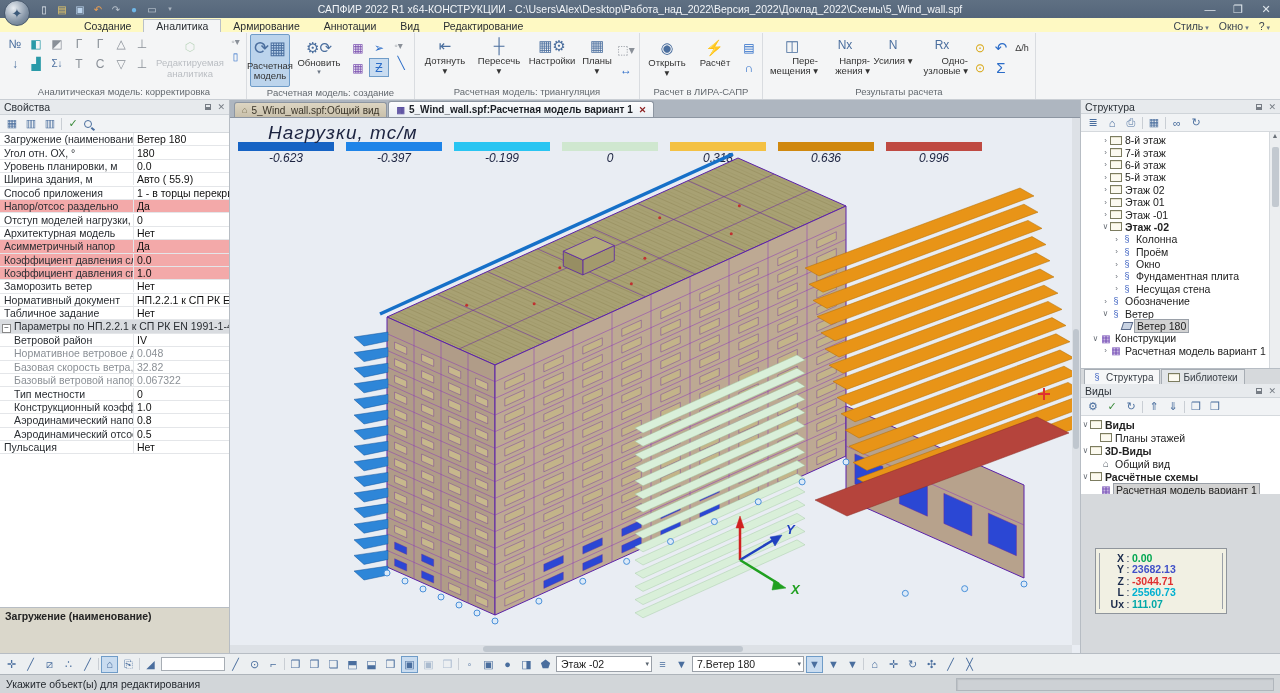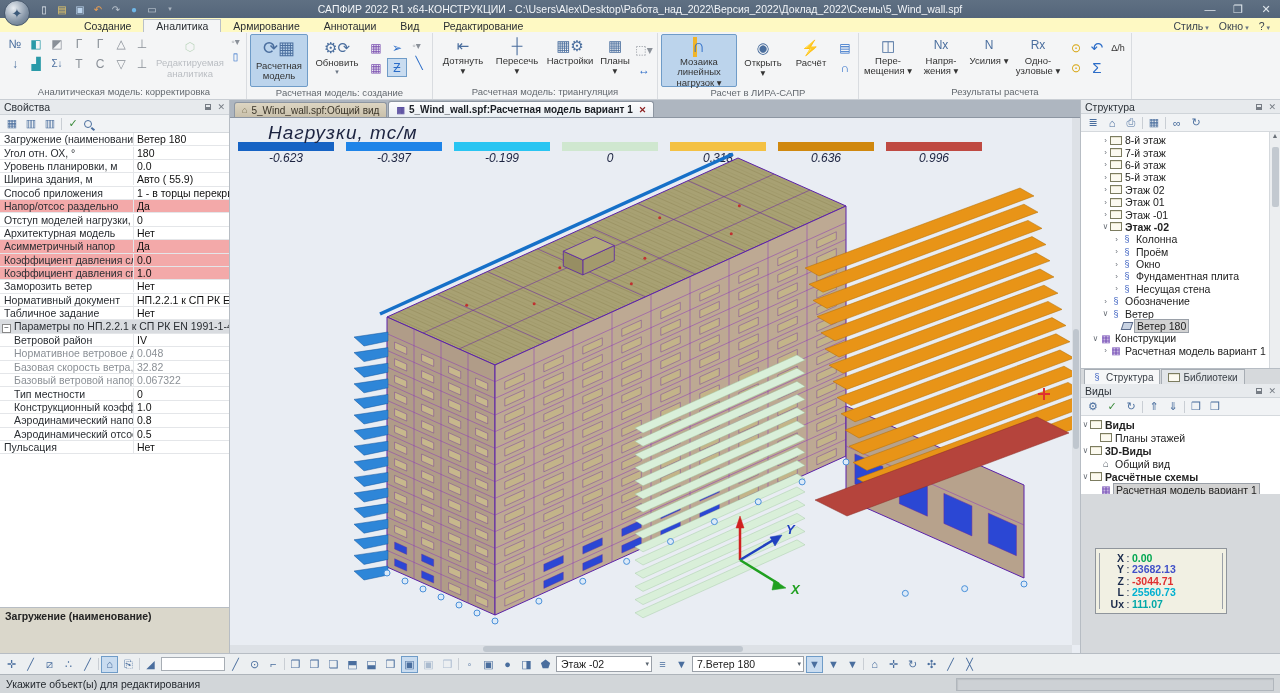--- a/index.html
+++ b/index.html
@@ -32,25 +32,25 @@
   .rgroup{display:flex;flex-direction:column;border-right:1px solid #d9dce0;padding:1px 3px 0 3px;}
   .rg-body{flex:1;display:flex;align-items:flex-start;gap:2px;}
   .rg-cap{height:13px;text-align:center;font-size:9.5px;color:#63696f;white-space:nowrap;padding:0 4px;}
   .ri{display:inline-flex;width:20px;height:19px;align-items:center;justify-content:center;font-size:12px;color:#4a6e9e;}
   .ri::before{content:attr(data-glyph);}
   .ri.sm{width:15px;height:14px;font-size:10px;}
   .ri.dis{opacity:.45;}
   .c-or{color:#e08a20;}.c-teal{color:#2a9aa8;}.c-gray{color:#8a9098;}.c-blue{color:#2b6cc8;}.c-purp{color:#7a4fb0;}.c-grn{color:#7ab07a;}.c-yel{color:#d8a818;}
   .icol{display:flex;flex-direction:column;gap:1px;}
   .irow{display:flex;gap:1px;}
-  .rbig{width:58px;height:53px;display:flex;flex-direction:column;align-items:center;justify-content:flex-start;font-size:9.5px;text-align:center;color:#333;border:1px solid transparent;border-radius:2px;padding-top:2px;line-height:1.1;}
+  .rbig{width:40px;height:53px;display:flex;flex-direction:column;align-items:center;justify-content:flex-start;font-size:9.5px;text-align:center;color:#333;border:1px solid transparent;border-radius:2px;padding-top:2px;line-height:1.1;}
   .rbig .bicon{font-size:18px;color:#4a6e9e;height:24px;display:flex;align-items:center;}
   .rbig .bicon::before{content:attr(data-glyph);}
   .rbig.sel{background:#bcd4ec;border-color:#6f9cc8;}
-  .rmed{width:54px;display:flex;flex-direction:column;align-items:center;font-size:9.5px;color:#333;line-height:1.1;text-align:center;}
+  .rmed{width:54px;display:flex;flex-direction:column;align-items:center;font-size:9.5px;color:#333;line-height:1.1;text-align:right;}
   .rmed .bicon{font-size:15px;color:#4a6e9e;height:20px;display:flex;align-items:center;}
   .rmed .bicon::before{content:attr(data-glyph);}
   .rlbl2{width:72px;font-size:9.5px;color:#8a9098;text-align:center;line-height:1.15;display:flex;flex-direction:column;align-items:center;gap:1px;padding-top:4px;}
 
   
   .main{height:553px;display:flex;}
   .panel{background:#eef0f2;border-right:1px solid #b7bdc4;display:flex;flex-direction:column;}
   .phead{height:15px;display:flex;align-items:center;padding:0 4px;font-size:10.5px;color:#2c3238;background:#e7eaed;border-bottom:1px solid #cfd4d9;}
   .phead .sp{flex:1;}
   .pin{width:6px;height:6px;border:1px solid #767c84;border-bottom-width:3px;margin-right:6px;}
@@ -305,24 +305,20 @@
         <div class="icol" style="margin-top:6px">
           <span class="ri c-gray" data-glyph="⬚▾"></span>
           <span class="ri c-blue" data-glyph="↔"></span>
         </div>
       </div>
       <div class="rg-cap">Расчетная модель: триангуляция</div>
     </div>
 
     <div class="rgroup">
       <div class="rg-body">
-        <div class="rbig sel" style="width:76px">
-          <span class="bicon" data-glyph="∩" style="color:#2b6cc8;background:linear-gradient(90deg,#f0b429 30%,transparent 30%)"></span>
-          <span>Мозаика линейных нагрузок ▾</span>
-        </div>
         <div class="rmed" style="margin-top:4px;width:48px">
           <span class="bicon c-teal" data-glyph="◉"></span>
           <span>Открыть</span>
           <span class="darr">▾</span>
         </div>
         <div class="rmed" style="margin-top:4px;width:44px">
           <span class="bicon c-yel" data-glyph="⚡"></span>
           <span>Расчёт</span>
         </div>
         <div class="icol" style="margin-top:4px">

